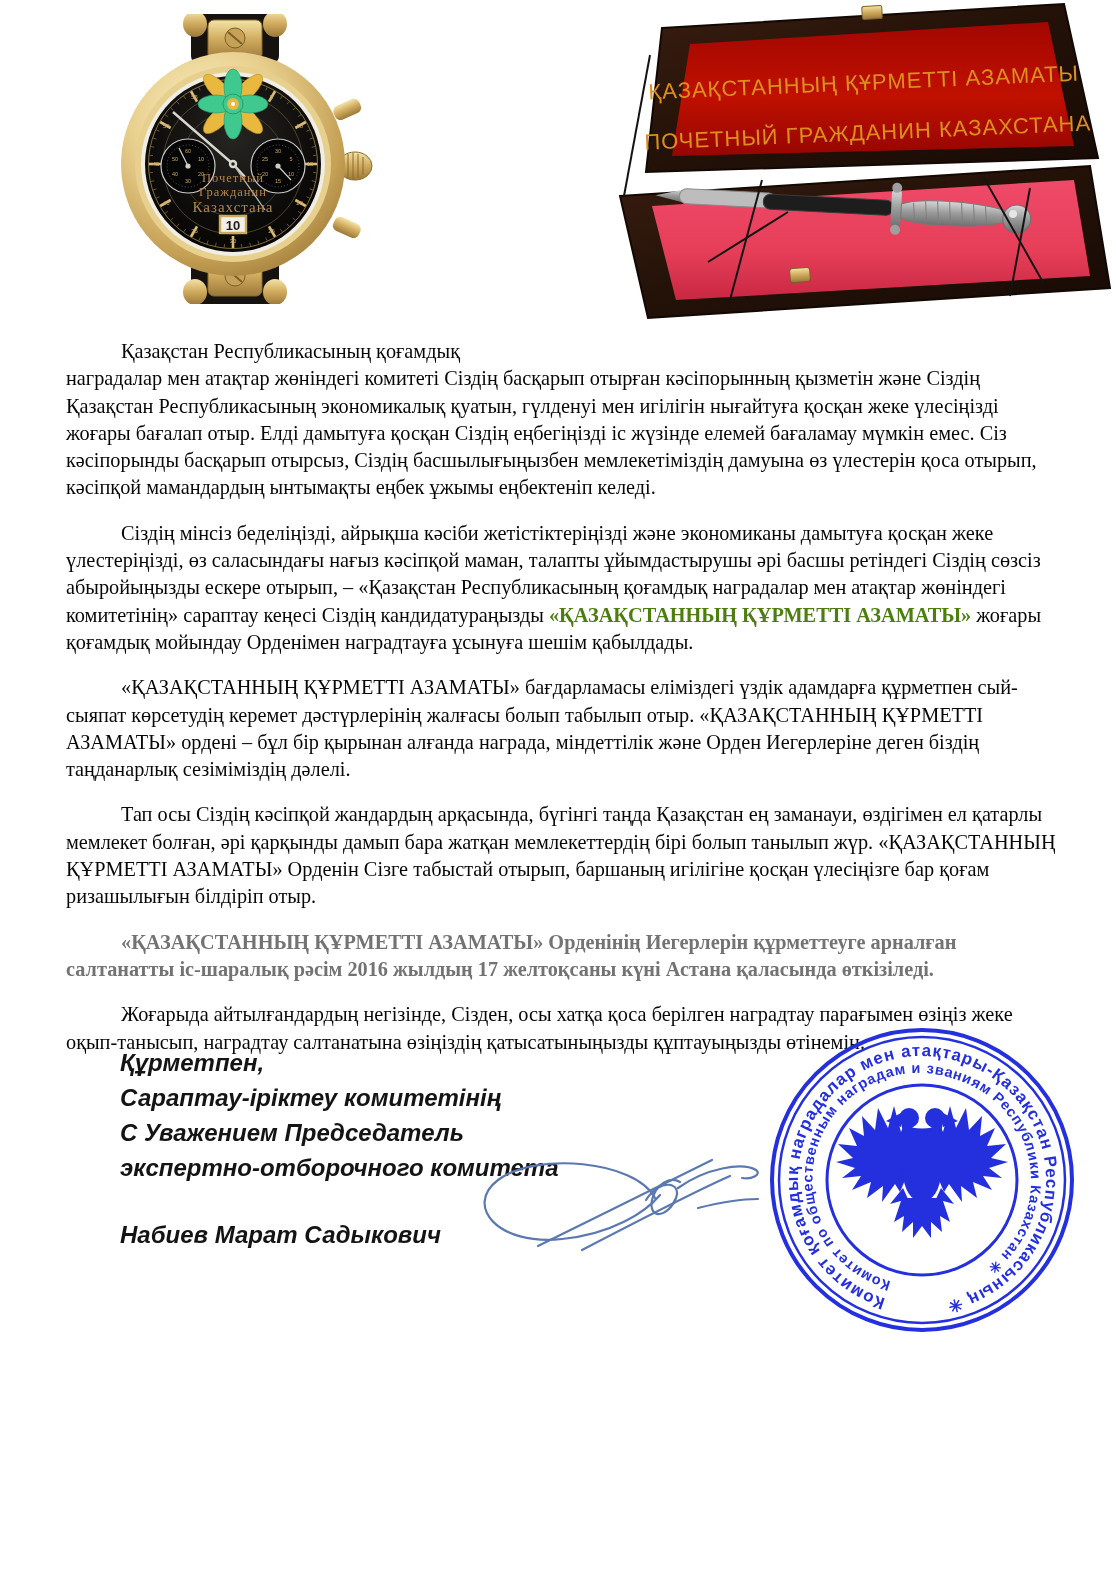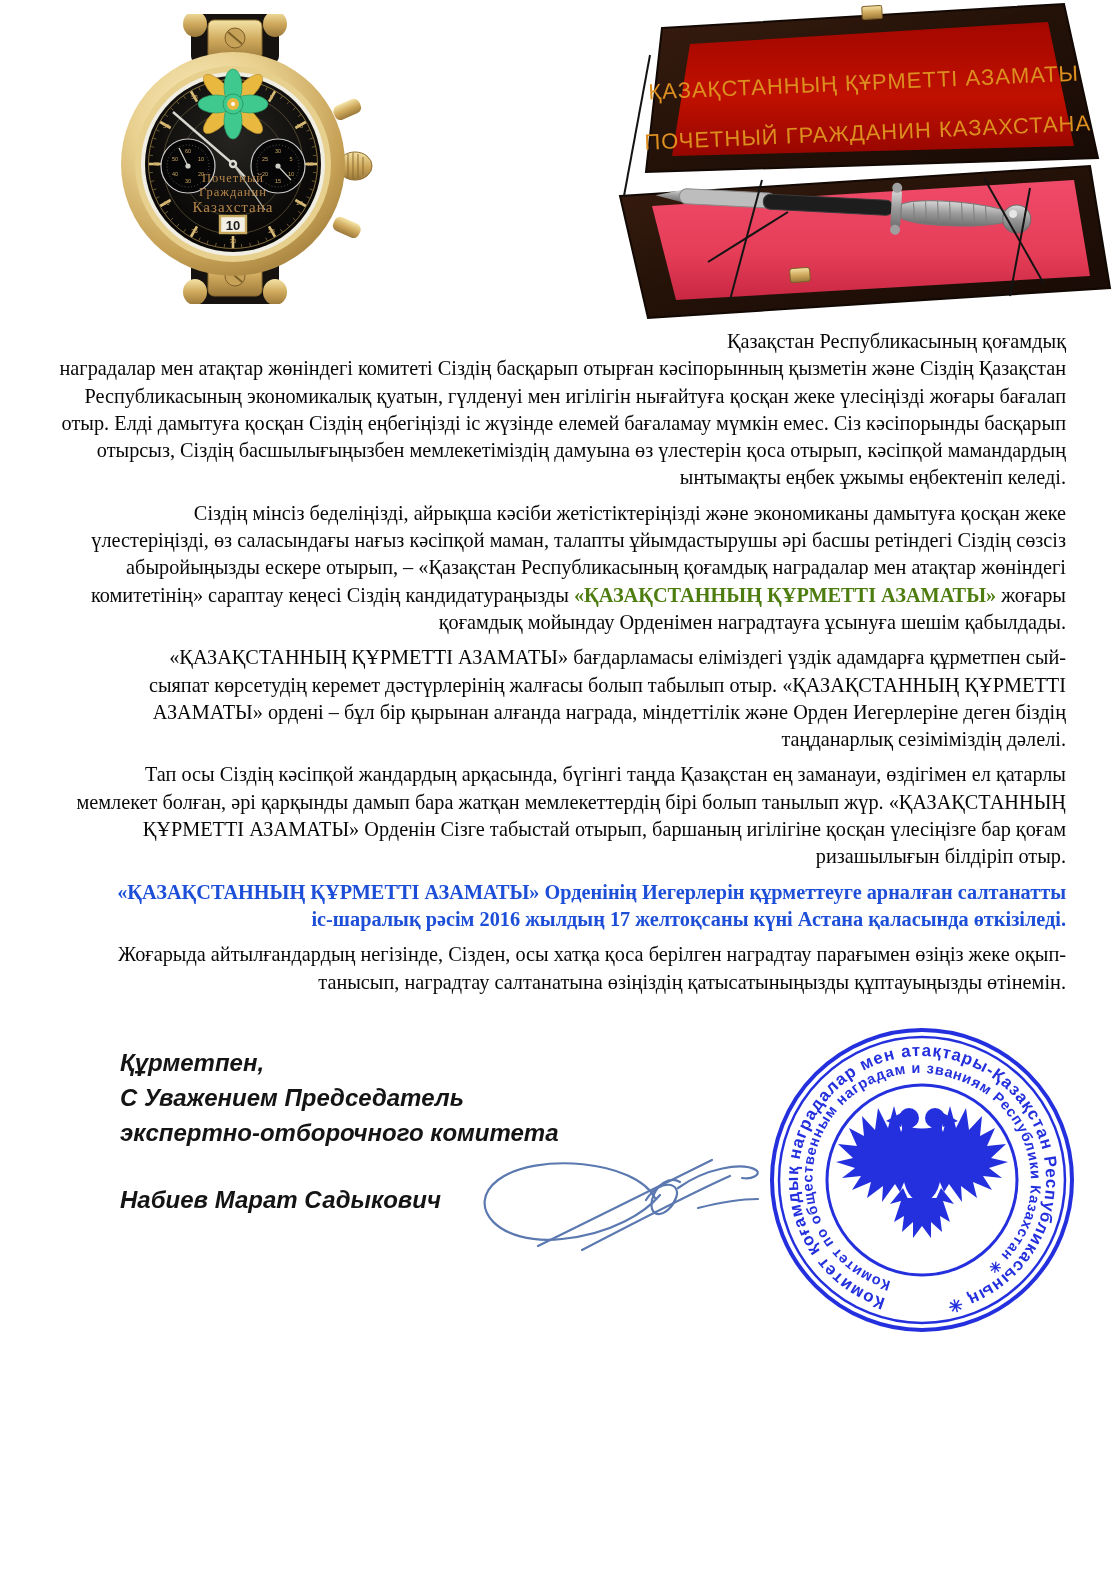--- a/index.html
+++ b/index.html
@@ -2,22 +2,22 @@
 <html><head>
 <meta charset="utf-8">
 <style>
   html,body { margin:0; padding:0; background:#ffffff; }
   .page { position:relative; width:1116px; height:1578px; background:#fff; overflow:hidden;
           font-family:"Liberation Serif", serif; }
 
   
   .letter { position:absolute; left:48px; top:320px; width:1026px;
             font-size:20.3px; line-height:27.3px; color:#070707; }
-  .para { margin:8px; text-indent:55px;text-align:right; }
-  .red-para { color:#1d4ed8; font-weight:bold; }
+  .para { margin:18px; text-indent:55px; }
+  .red-para { color:#737373; font-weight:bold; }
   .redbold { color:#4d7c0f; font-weight:bold; }
 
   
   .sig { position:absolute; left:120px; top:1045px; width:520px;
          font-family:"Liberation Sans", sans-serif; font-style:italic; font-weight:bold;
          font-size:24px; line-height:35px; color:#141414; }
   .sig-name { margin-top:32px; }
 
   
   .watch-wrap   { position:absolute; left:95px;  top:14px;    width:285px; height:290px; }
@@ -295,20 +295,21 @@
       <p class="para"><span>Сіздің мінсіз беделіңізді, айрықша кәсіби жетістіктеріңізді және экономиканы дамытуға қосқан жеке үлестеріңізді, өз саласындағы нағыз кәсіпқой маман, талапты ұйымдастырушы әрі басшы ретіндегі Сіздің сөзсіз абыройыңызды ескере отырып, – «Қазақстан Республикасының қоғамдық наградалар мен атақтар жөніндегі комитетінің» сараптау кеңесі Сіздің кандидатураңызды </span><span class="redbold">«ҚАЗАҚСТАННЫҢ ҚҰРМЕТТІ АЗАМАТЫ»</span><span> жоғары қоғамдық мойындау Орденімен наградтауға ұсынуға шешім қабылдады.</span></p>
       <p class="para"><span>«ҚАЗАҚСТАННЫҢ ҚҰРМЕТТІ АЗАМАТЫ» бағдарламасы еліміздегі үздік адамдарға құрметпен сый-сыяпат көрсетудің керемет дәстүрлерінің жалғасы болып табылып отыр. «ҚАЗАҚСТАННЫҢ ҚҰРМЕТТІ АЗАМАТЫ» ордені – бұл бір қырынан алғанда награда, міндеттілік және Орден Иегерлеріне деген біздің таңданарлық сезіміміздің дәлелі.</span></p>
       <p class="para"><span>Тап осы Сіздің кәсіпқой жандардың арқасында, бүгінгі таңда Қазақстан ең заманауи, өздігімен ел қатарлы мемлекет болған, әрі қарқынды дамып бара жатқан мемлекеттердің бірі болып танылып жүр. «ҚАЗАҚСТАННЫҢ ҚҰРМЕТТІ АЗАМАТЫ» Орденін Сізге табыстай отырып, баршаның игілігіне қосқан үлесіңізге бар қоғам ризашылығын білдіріп отыр.</span></p>
       <p class="para red-para"><span>«ҚАЗАҚСТАННЫҢ ҚҰРМЕТТІ АЗАМАТЫ» Орденінің Иегерлерін құрметтеуге арналған салтанатты іс-шаралық рәсім 2016 жылдың 17 желтоқсаны күні Астана қаласында өткізіледі.</span></p>
       <p class="para"><span>Жоғарыда айтылғандардың негізінде, Сізден, осы хатқа қоса берілген наградтау парағымен өзіңіз жеке оқып-танысып, наградтау салтанатына өзіңіздің қатысатыныңызды құптауыңызды өтінемін.</span></p>
     </div>
 
   <div class="sig">
     <div>
         <div class="sig-line">Құрметпен,</div>
+        <div class="sig-line">Сараптау-іріктеу комитетінің</div>
         <div class="sig-line">С Уважением Председатель</div>
         <div class="sig-line">экспертно-отборочного комитета</div>
       </div>
     <div class="sig-name">Набиев Марат Садыкович</div>
   </div>
 
   <div class="scribble-wrap">
     <svg viewBox="0 0 310 125" width="310" height="125">
       <g fill="none" stroke="#5b79b0" stroke-width="2.2" stroke-linecap="round">
         <path d="M205,58 C185,20 85,12 48,40 C14,66 48,106 112,99 C162,94 196,72 210,55"></path>

